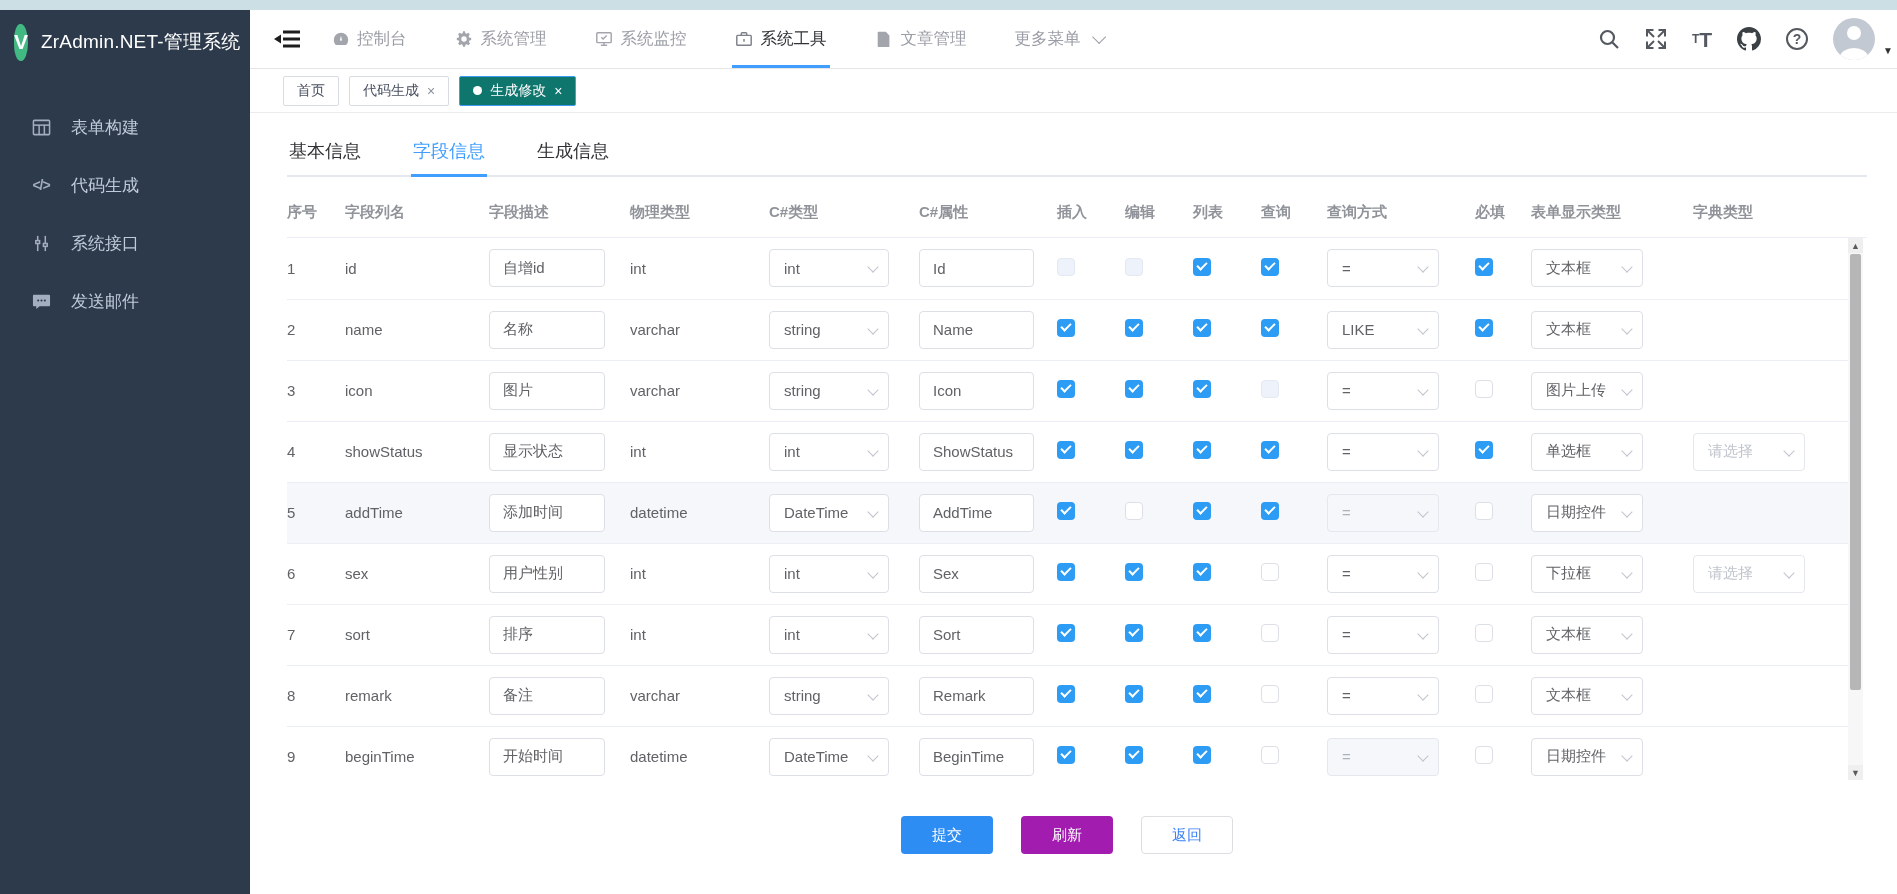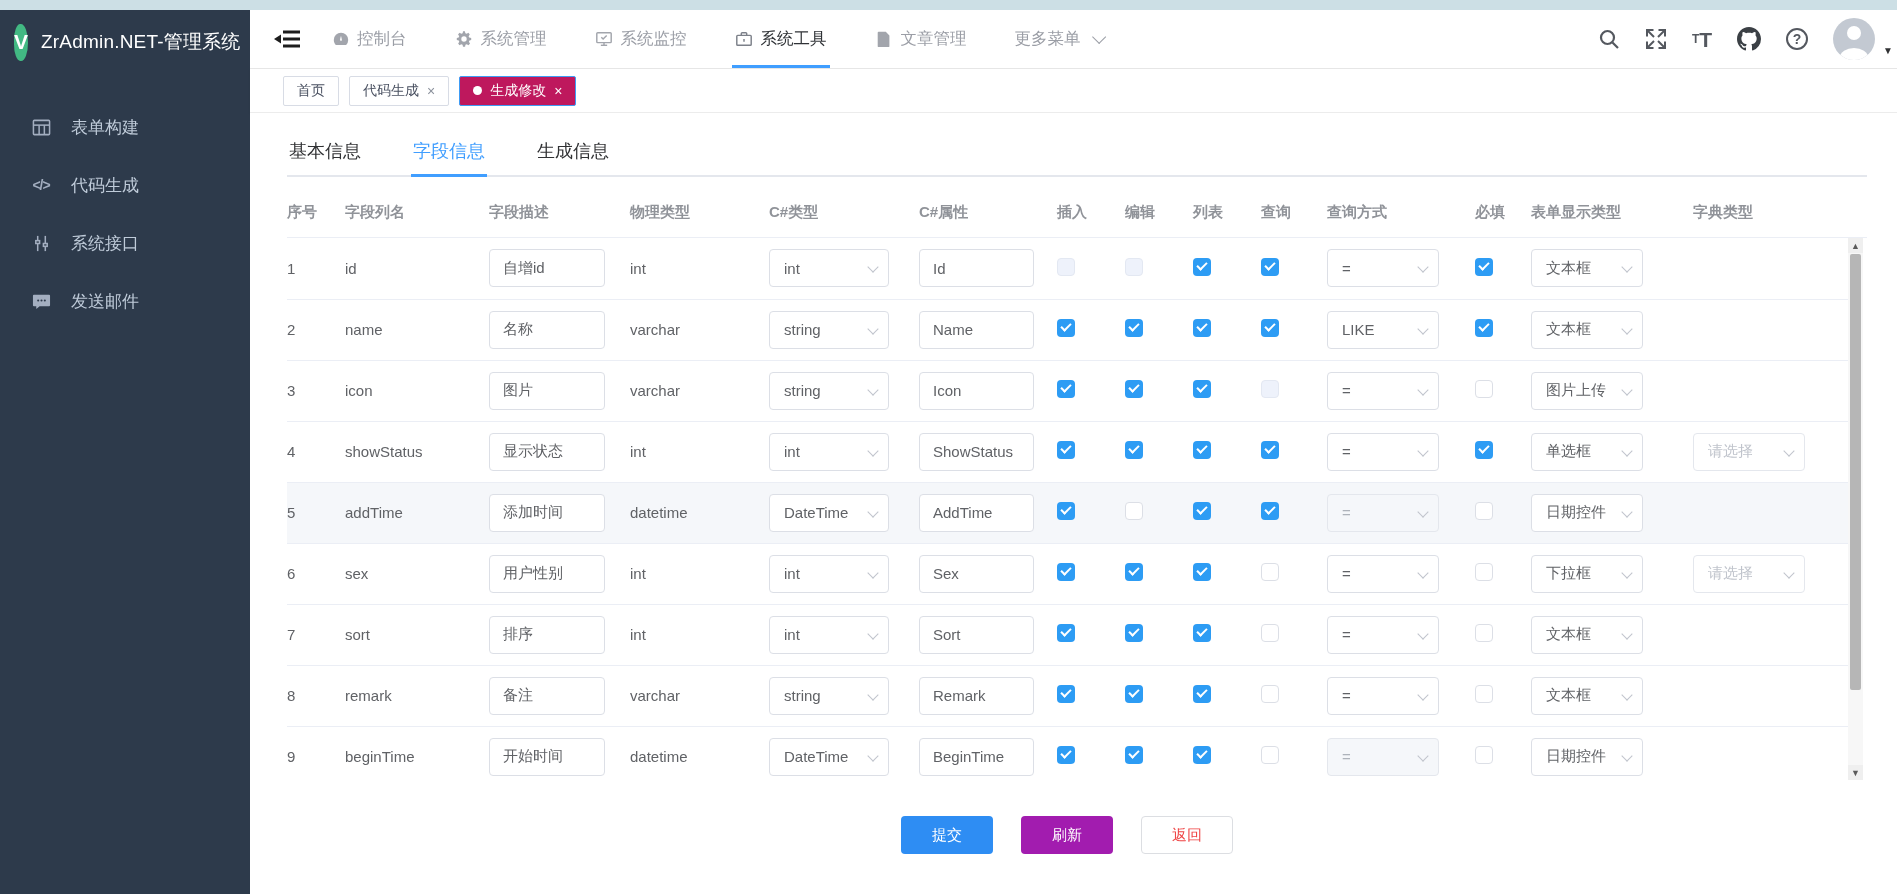--- a/index.html
+++ b/index.html
@@ -49,21 +49,21 @@
   .avatar .head { position:absolute; left:50%; top:8px; transform:translateX(-50%); width:14px; height:14px; background:#fff; border-radius:50%; }
   .avatar .body { position:absolute; left:50%; bottom:-6px; transform:translateX(-50%); width:28px; height:18px; background:#fff; border-radius:50% 50% 0 0; }
   .caret-down { font-size:10px; color:#303133; padding-bottom:4px; }
 
   
   .tagbar { height:44px; background:#fff; border-bottom:1px solid #ececec; box-shadow:0 1px 3px rgba(0,0,0,0.05);
     display:flex; align-items:center; gap:10px; padding:0 0 0 33px; }
   .tag { height:30px; display:flex; align-items:center; gap:8px; padding:0 13px; background:#fff;
     border:1px solid #d8dce5; font-size:14px; color:#495060; cursor:pointer; white-space:nowrap; border-radius:2px; }
   .tag .tag-close { font-size:14px; color:#8b919c; line-height:1; }
-  .tag.active { background:#be185d; border-color:#3e9cf5; color:#fff; }
+  .tag.active { background:#0f766e; border-color:#3e9cf5; color:#fff; }
   .tag.active .tag-close { color:#fff; }
   .tag-dot { width:9px; height:9px; border-radius:50%; background:#fff; flex:none; }
 
   
   .content { flex:1; background:#fff; padding:22px 52px 0 37px; position:relative; }
   .tabs { display:flex; border-bottom:2px solid #e4e7ed; height:42px; }
   .tab { font-size:18px; color:#303133; margin-right:48px; position:relative; cursor:pointer; padding:4px 2px 16px; }
   .tab.active { color:#409eff; }
   .tab.active::after { content:""; position:absolute; left:0; right:0; bottom:-2px; height:3px; background:#409eff; }
 
@@ -108,21 +108,21 @@
     font-size:9px; display:flex; align-items:center; justify-content:center; cursor:pointer; }
   .vs-up { top:0; } .vs-down { bottom:0; }
   .vs-thumb { position:absolute; left:2px; width:11px; top:16px; height:436px; background:#b6b6b6; border-radius:2px; cursor:grab; }
 
   
   .actions { display:flex; justify-content:center; gap:28px; margin-top:36px; width:1560px; }
   .btn { height:38px; padding:0 30px; border-radius:4px; font-size:15px; border:1px solid transparent;
     cursor:pointer; font-family:inherit; }
   .btn.primary { background:#2e8df3; color:#fff; }
   .btn.success { background:#a21caf; color:#fff; }
-  .btn.default { background:#fff; color:#ef4444; border-color:#dcdee2; }
+  .btn.default { background:#fff; color:#3b82f6; border-color:#dcdee2; }
 </style>
 </head>
 <body>
 
 <div class="top-strip"></div>
 
 <div class="app">
 
   <aside class="sidebar">
     <div class="logo-row">

